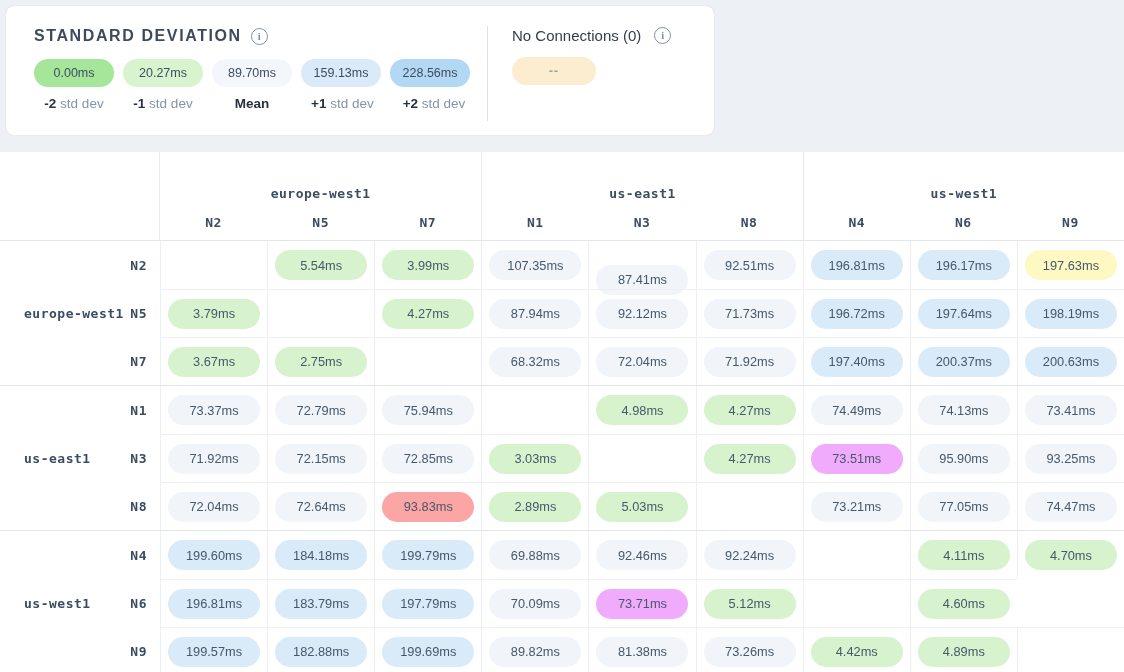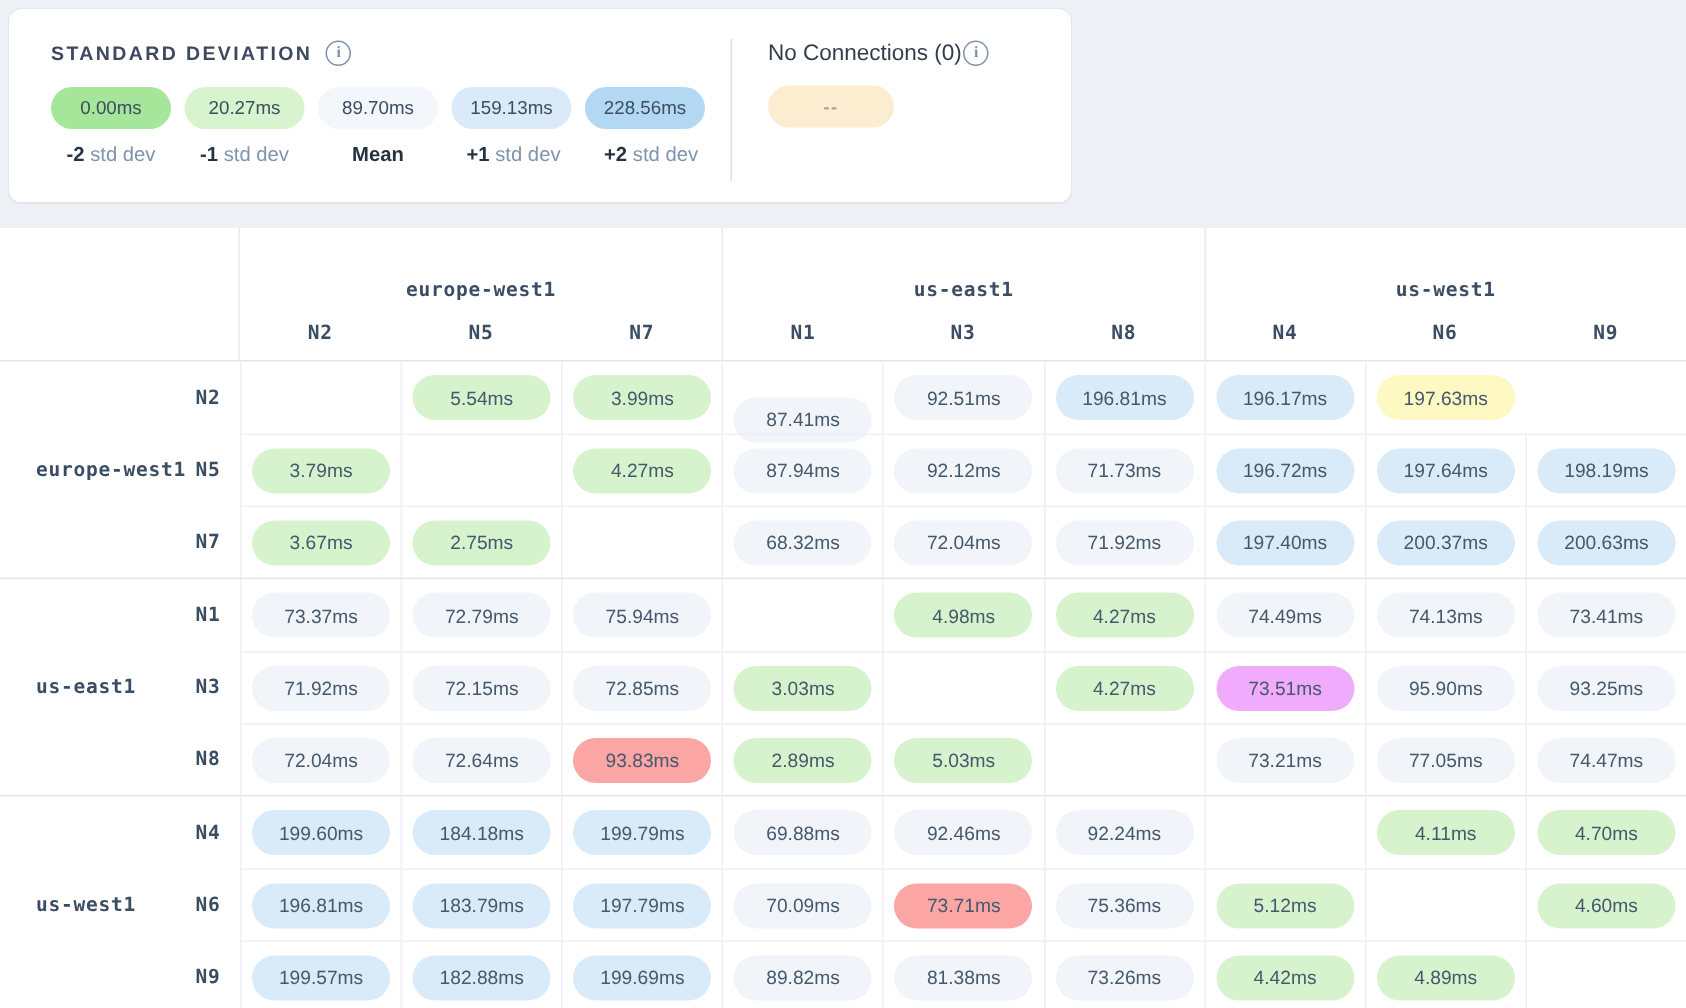--- a/index.html
+++ b/index.html
@@ -17,40 +17,40 @@
     background:#fff; border-radius:8px;
     box-shadow:0 0 1px rgba(60,70,90,.25);
     display:flex;
   }
   .card-left { width:481px; padding:21px 0 0 28px; }
   .card-divider { width:1px; background:#dde1e7; margin:20px 0 14px 0; }
   .card-right { flex:1; padding:21px 0 0 24px; }
 
   .title-row { display:flex; align-items:center; gap:9px; }
   .legend-title {
-    font-size:13px; font-weight:bold; letter-spacing:1.6px; color:#3d4a5e;
+    font-size:16px; font-weight:bold; letter-spacing:1.6px; color:#3d4a5e;
   }
   .info-icon {
     width:17px; height:17px; border:1.5px solid #7e91ab; border-radius:50%;
     color:#7e91ab; font-size:10.5px; font-weight:bold;
     display:inline-flex; align-items:center; justify-content:center;
     font-family:"Liberation Serif", serif; cursor:pointer; flex:0 0 auto;
   }
   .pill-row { display:flex; gap:9px; margin-top:14px; }
   .legend-pill {
     min-width:80px; height:28px; border-radius:14px; padding:0 10px;
     display:flex; align-items:center; justify-content:center;
     font-size:12.5px; color:#3d4e61;
   }
   .label-row { display:flex; gap:9px; margin-top:9px; }
   .legend-label { min-width:80px; padding:0 10px; text-align:center; font-size:13.5px; }
   .legend-label b { color:#27323f; font-weight:bold; }
   .legend-label span { color:#8094ae; }
 
-  .noconn-row { display:flex; align-items:center; gap:1px; }
+  .noconn-row { display:flex; align-items:center; gap:13px; }
   .noconn-label { font-size:15px; color:#333d4b; }
   .noconn-pill {
     width:84px; height:28px; border-radius:14px; margin-top:13px;
     display:flex; align-items:center; justify-content:center;
     font-size:12px; font-weight:bold; color:#9aa0a8; letter-spacing:1px;
   }
 
   
   .matrix {
     position:absolute; left:0; top:152px; width:1124px;
@@ -156,20 +156,23 @@
           <div class="node-name mono-label">N2</div>
         </div>
         <div class="dcell"></div>
         <div class="dcell">
           <div class="cell-pill" style="background: rgb(215, 243, 205);">5.54ms</div>
         </div>
         <div class="dcell">
           <div class="cell-pill" style="background: rgb(215, 243, 205);">3.99ms</div>
         </div>
         <div class="dcell">
+          <div class="cell-pill" style="background: rgb(241, 244, 248);">107.35ms</div>
+        </div>
+        <div class="dcell">
           <div class="cell-pill" style="background: rgb(241, 244, 248); margin-top: 29px;">87.41ms</div>
         </div>
         <div class="dcell">
           <div class="cell-pill" style="background: rgb(241, 244, 248);">92.51ms</div>
         </div>
         <div class="dcell">
           <div class="cell-pill" style="background: rgb(217, 234, 248);">196.81ms</div>
         </div>
         <div class="dcell">
           <div class="cell-pill" style="background: rgb(217, 234, 248);">196.17ms</div>
@@ -365,24 +368,21 @@
         <div class="dcell rsep">
           <div class="cell-pill" style="background: rgb(217, 234, 248);">183.79ms</div>
         </div>
         <div class="dcell rsep">
           <div class="cell-pill" style="background: rgb(217, 234, 248);">197.79ms</div>
         </div>
         <div class="dcell rsep">
           <div class="cell-pill" style="background: rgb(241, 244, 248);">70.09ms</div>
         </div>
         <div class="dcell rsep">
-          <div class="cell-pill" style="background: #fca5a5;">73.71ms</div>
-        </div>
-        <div class="dcell rsep">
-          <div class="cell-pill" style="background: rgb(241, 244, 248);">75.36ms</div>
+          <div class="cell-pill" style="background: #f0abfc;">73.71ms</div>
         </div>
         <div class="dcell rsep">
           <div class="cell-pill" style="background: rgb(215, 243, 205);">5.12ms</div>
         </div>
         <div class="dcell rsep"></div>
         <div class="dcell rsep">
           <div class="cell-pill" style="background: rgb(215, 243, 205);">4.60ms</div>
         </div>
         <div class="rlabel">
           <div class="region-name mono-label"></div>

